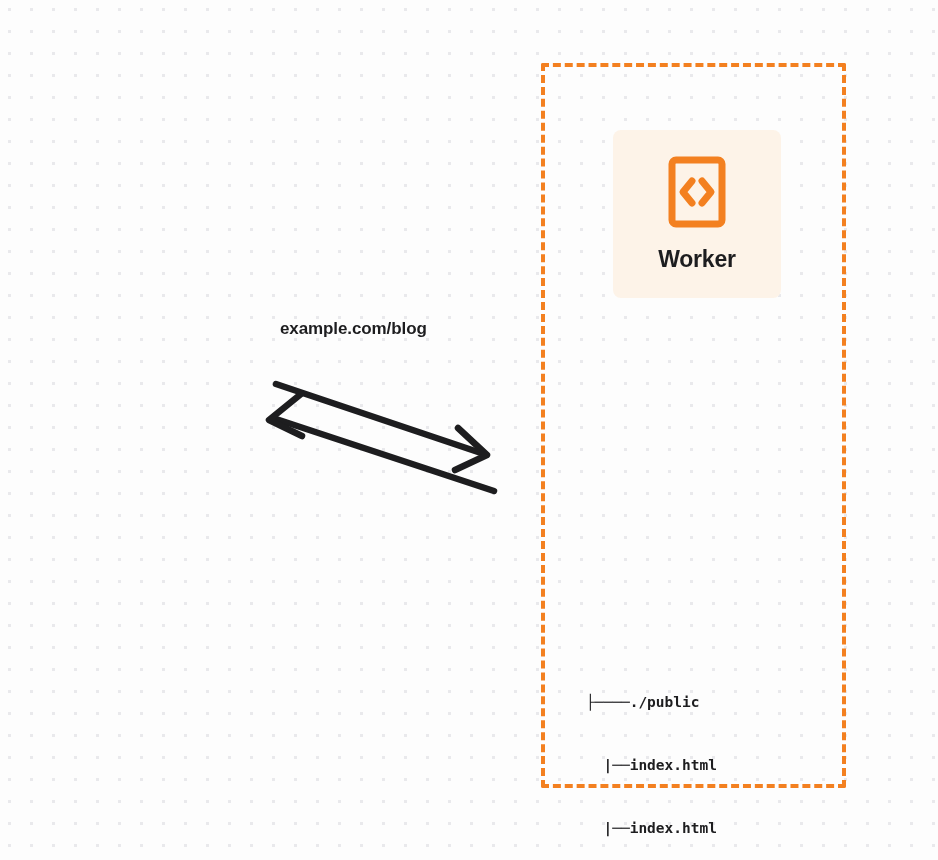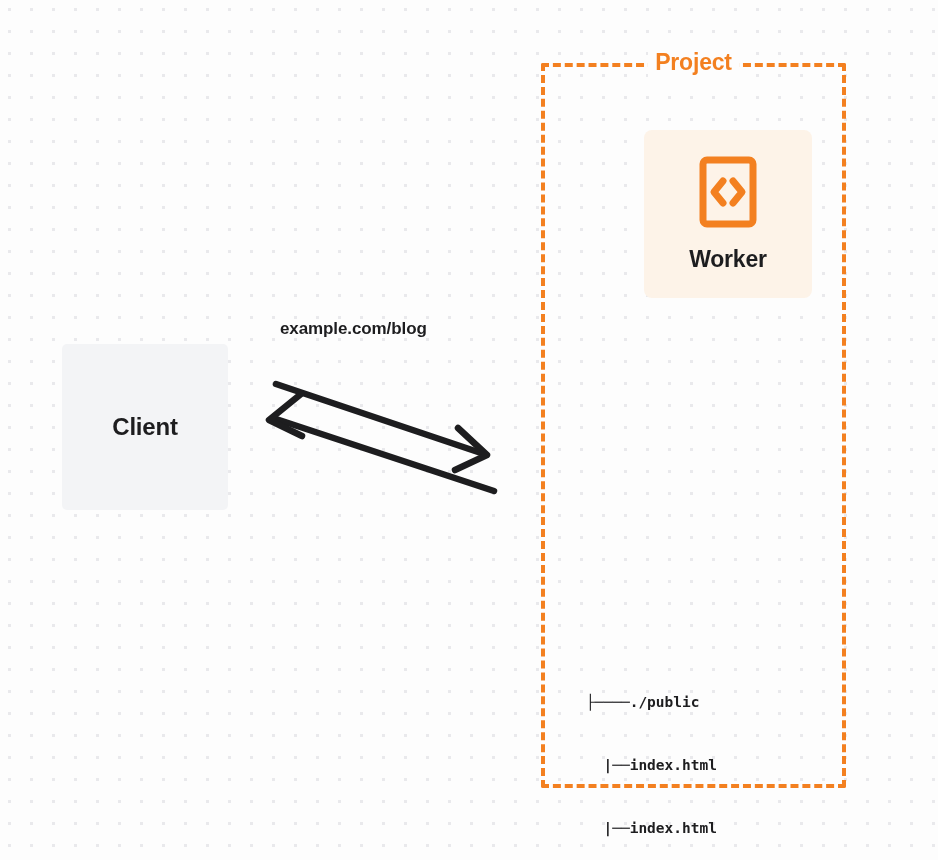--- a/index.html
+++ b/index.html
@@ -83,21 +83,20 @@
     display: flex;
     flex-direction: column;
     align-items: center;
     justify-content: center;
   }
   #worker-card {
     left: 613px;
     top: 130px;
     width: 168px;
     height: 168px;
-    margin-left: 31px;
   }
   #assets-card {
     left: 609px;
     top: 483px;
     width: 168px;
     height: 162px;
   }
   .service-card .card-icon {
     display: block;
     margin-bottom: 14px;
@@ -155,43 +154,37 @@
     color: #1d1d1f;
     letter-spacing: -0.1px;
     white-space: nowrap;
   }
 </style>
 </head>
 <body>
 
 <div id="canvas">
 
-  <div id="client-node">
-    <span class="node-label">Client</span>
-  </div>
 
   <svg id="arrow-layer" viewBox="0 0 938 860" xmlns="http://www.w3.org/2000/svg">
 
     <g>
       <line x1="276" y1="384" x2="481" y2="453" stroke="#1d1d1f" stroke-width="6.5" stroke-linecap="round"></line>
       <polyline points="458,428 487,455 455,470" fill="none" stroke="#1d1d1f" stroke-width="6.5" stroke-linecap="round" stroke-linejoin="round"></polyline>
     </g>
 
     <g>
       <line x1="494" y1="491" x2="276" y2="419" stroke="#1d1d1f" stroke-width="6.5" stroke-linecap="round"></line>
       <polyline points="301,394 269,420 302,436" fill="none" stroke="#1d1d1f" stroke-width="6.5" stroke-linecap="round" stroke-linejoin="round"></polyline>
     </g>
   </svg>
 
   <div id="request-label">example.com/blog</div>
 
   <div id="project-group"></div>
-  <div id="project-title">
-    <span class="title-inner">Project</span>
-  </div>
 
   <div id="worker-card" class="service-card">
     <span class="card-icon">
       <svg width="58" height="72" viewBox="0 0 58 72" xmlns="http://www.w3.org/2000/svg">
         <rect x="4" y="4" width="50" height="64" rx="4" ry="4" fill="none" stroke="#f38020" stroke-width="7"></rect>
         <polyline points="24,25 15,36 24,47" fill="none" stroke="#f38020" stroke-width="7" stroke-linecap="round" stroke-linejoin="round"></polyline>
         <polyline points="34,25 43,36 34,47" fill="none" stroke="#f38020" stroke-width="7" stroke-linecap="round" stroke-linejoin="round"></polyline>
       </svg>
     </span>
     <span class="card-label">Worker</span>

